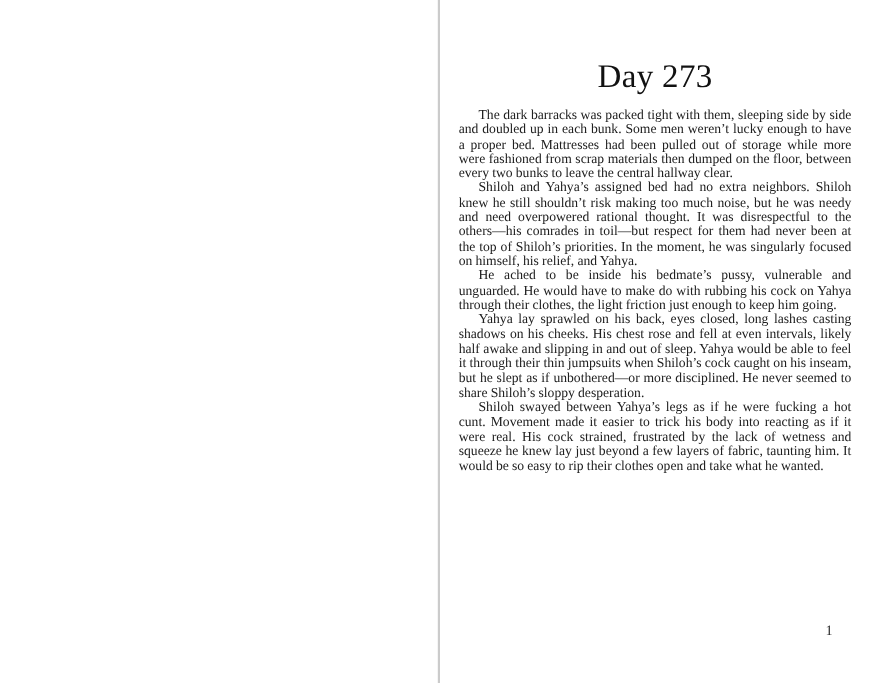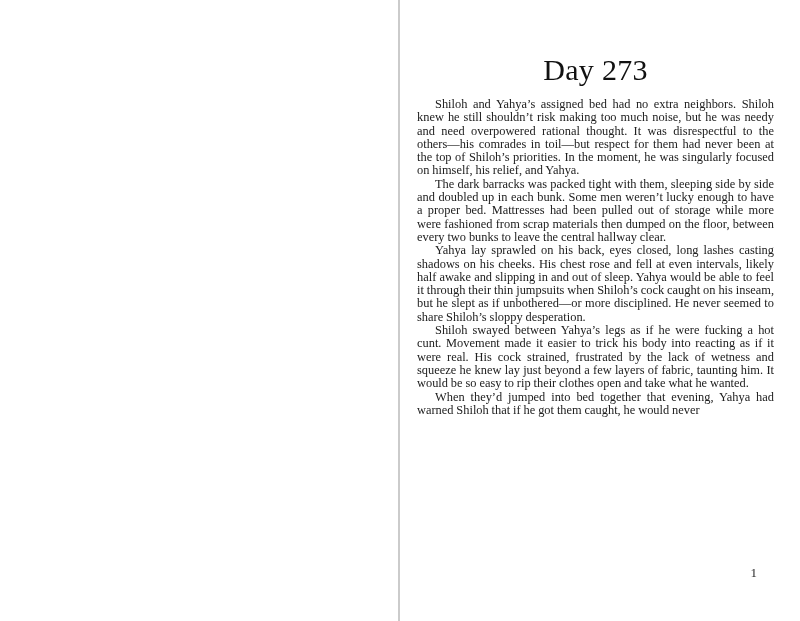--- a/index.html
+++ b/index.html
@@ -84,24 +84,24 @@
 
   <div class="page-left"></div>
 
   <div class="page-divider"></div>
 
   <div class="page-right">
     <div class="content">
       <h1 class="chapter-title">Day 273</h1>
 
       <div class="body-text">
+        <p>The dark barracks was packed tight with them, sleeping side by side and doubled up in each bunk. Some men weren’t lucky enough to have a proper bed. Mattresses had been pulled out of storage while more were fashioned from scrap materials then dumped on the floor, between every two bunks to leave the central hallway clear.</p>
         <p>Shiloh and Yahya’s assigned bed had no extra neighbors. Shiloh knew he still shouldn’t risk making too much noise, but he was needy and need overpowered rational thought. It was disrespectful to the others—his comrades in toil—but respect for them had never been at the top of Shiloh’s priorities. In the moment, he was singularly focused on himself, his relief, and Yahya.</p>
-        <p>The dark barracks was packed tight with them, sleeping side by side and doubled up in each bunk. Some men weren’t lucky enough to have a proper bed. Mattresses had been pulled out of storage while more were fashioned from scrap materials then dumped on the floor, between every two bunks to leave the central hallway clear.</p>
+        <p>He ached to be inside his bedmate’s pussy, vulnerable and unguarded. He would have to make do with rubbing his cock on Yahya through their clothes, the light friction just enough to keep him going.</p>
         <p>Yahya lay sprawled on his back, eyes closed, long lashes casting shadows on his cheeks. His chest rose and fell at even intervals, likely half awake and slipping in and out of sleep. Yahya would be able to feel it through their thin jumpsuits when Shiloh’s cock caught on his inseam, but he slept as if unbothered—or more disciplined. He never seemed to share Shiloh’s sloppy desperation.</p>
         <p>Shiloh swayed between Yahya’s legs as if he were fucking a hot cunt. Movement made it easier to trick his body into reacting as if it were real. His cock strained, frustrated by the lack of wetness and squeeze he knew lay just beyond a few layers of fabric, taunting him. It would be so easy to rip their clothes open and take what he wanted.</p>
-        <p>When they’d jumped into bed together that evening, Yahya had warned Shiloh that if he got them caught, he would never</p>
       </div>
     </div>
 
     <div class="folio">1</div>
   </div>
 
 </div>
 
 </body></html>

